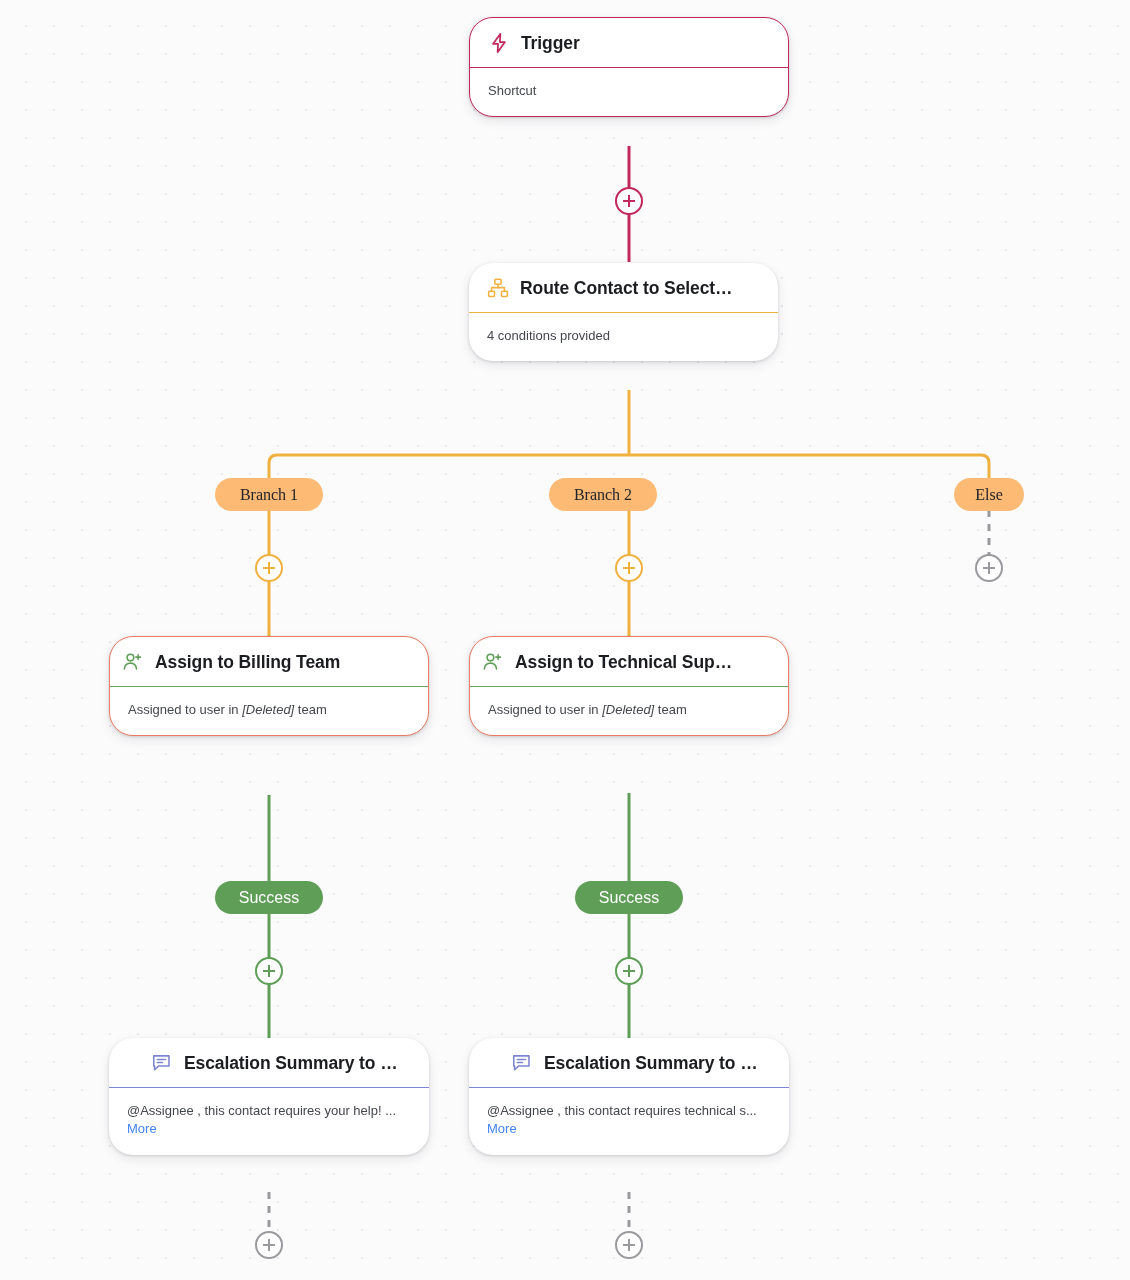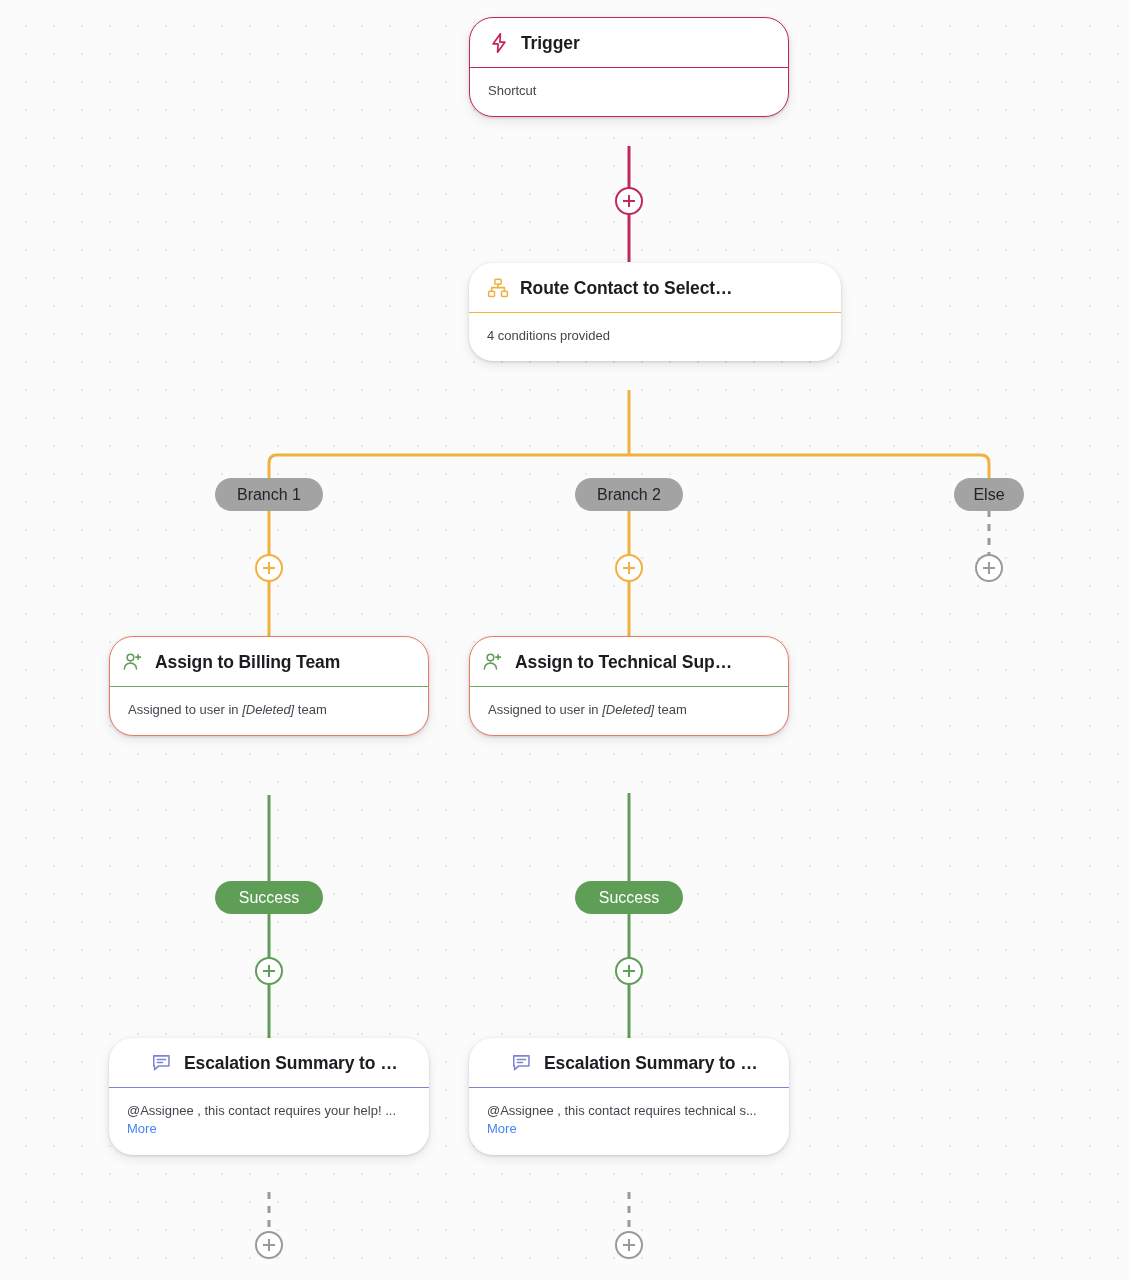--- a/index.html
+++ b/index.html
@@ -110,22 +110,23 @@
     height: 33px;
     line-height: 33px;
     padding: 0 16px;
     border-radius: 17px;
     font-size: 16px;
     white-space: nowrap;
     text-align: center;
   }
 
   .pill--branch {
-    background: #a3a3a3;
+    background: #fdba74;
     color: #23242a;
+    font-family: Liberation Serif, serif;
   }
 
   .pill--success {
     background: #5f9e57;
     color: #ffffff;
   }
 
   
   .plus {
     position: absolute;
@@ -185,39 +186,39 @@
           <path d="M13.5 2 L5.5 13 L11 13 L10.5 22 L18.5 11 L13 11 Z"></path>
         </svg>
       </span>
       <span class="node-title">Trigger</span>
     </div>
     <div class="node-body">Shortcut</div>
   </div>
 
   <div class="plus plus--crimson" style="left:615px; top:187px;"></div>
 
-  <div class="node node--router" style="left:469px; top:263px; width:372px;">
+  <div class="node node--router" style="left:469px; top:263px; width:309px;">
     <div class="node-head">
       <span class="node-icon">
         <svg viewBox="0 0 24 24" fill="none" stroke="#f0b13f" stroke-width="1.7" stroke-linejoin="round" stroke-linecap="round">
           <rect x="8.6" y="2.4" width="6.8" height="5.6" rx="1"></rect>
           <rect x="1.8" y="15.6" width="6.4" height="5.6" rx="1"></rect>
           <rect x="15.8" y="15.6" width="6.4" height="5.6" rx="1"></rect>
           <path d="M12 8 L12 11.6"></path>
           <path d="M5 15.6 L5 11.6 L19 11.6 L19 15.6"></path>
         </svg>
       </span>
       <span class="node-title">Route Contact to Select…</span>
     </div>
     <div class="node-body">4 conditions provided</div>
   </div>
 
   <div class="pill pill--branch" style="left:215px; top:478px; width:108px;">Branch 1</div>
 
-  <div class="pill pill--branch" style="left:575px; top:478px; width:108px;text-align:center;">Branch 2</div>
+  <div class="pill pill--branch" style="left:549px; top:478px; width:108px;text-align:center;">Branch 2</div>
 
   <div class="pill pill--branch" style="left:954px; top:478px; width:70px;">Else</div>
 
   <div class="plus plus--amber" style="left:255px; top:554px;"></div>
 
   <div class="plus plus--amber" style="left:615px; top:554px;"></div>
 
   <div class="plus plus--grey" style="left:975px; top:554px;"></div>
 
   <div class="node node--assign" style="left:109px; top:636px; width:320px;">

